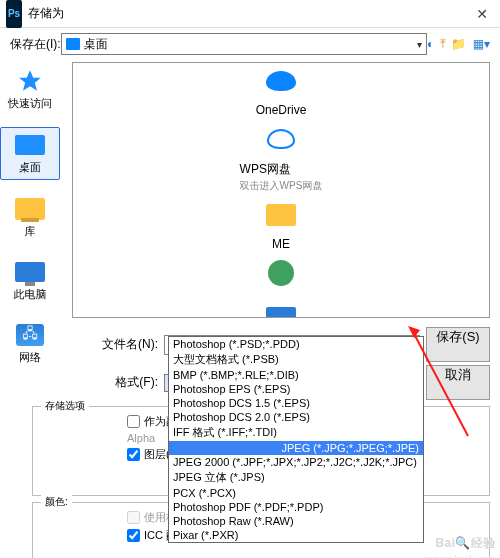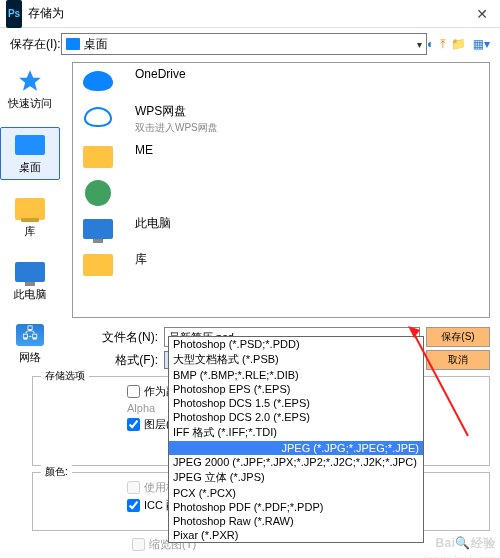--- a/index.html
+++ b/index.html
@@ -20,36 +20,36 @@
   .place .picn { width:32px; height:26px; display:flex; align-items:center; justify-content:center;}
   .star svg * { fill:#1f8eff; }
   .place-selected { border:1px solid #2a6cd6; background:#e6f0ff;}
   .desktop-monitor { width:30px; height:20px; background:#1f8eff; border-radius:2px;}
   .lib-folder { width:30px; height:22px; background:#ffc342; border-radius:2px; position:relative;}
   .lib-folder::after{content:'';position:absolute;bottom:-2px;left:6px;width:18px;height:4px;background:#cfa030;border-radius:1px;}
   .pc-monitor { width:30px; height:20px; background:#2a7dd6; border-radius:2px; position:relative;}
   .pc-monitor::after{content:'';position:absolute;bottom:-4px;left:10px;width:10px;height:4px;background:#888;}
   .net-globe{width:28px;height:22px;background:linear-gradient(#2a7dd6,#40a0f0);border-radius:3px;display:flex;align-items:center;justify-content:center;color:#fff;font-size:14px;}
   .file-pane { flex:1; border:1px solid #999; margin:2px 10px 2px 2px; background:#fff; overflow:auto;}
-  .file-item { display:flex; gap:20px; padding:4px 8px; font-size:12px; cursor:pointer;}
+  .file-item { display:flex; align-items:center; gap:8px; padding:4px 8px; font-size:12px; cursor:pointer;flex-direction:column;}
   .file-item .sub { font-size:10px; color:#888; margin-top:1px;}
   .fi-icon { width:34px; height:28px; display:flex; align-items:center; justify-content:center; flex-shrink:0;}
   .onedrive-cloud{width:30px;height:20px;background:#0a84ff;border-radius:50% 50% 45% 45% / 60% 60% 40% 40%;}
   .wps-cloud{width:28px;height:20px;border:2px solid #0a84ff;border-radius:50% 50% 45% 45% / 60% 60% 40% 40%;background:#fff;}
   .folder-yellow{width:30px;height:22px;background:#ffc342;border-radius:2px;}
   .user-icon{width:26px;height:26px;background:#40a060;border-radius:50%;}
   .lower { padding:4px 10px 0 100px; font-size:12px;}
   .field-row { display:flex; align-items:center; gap:6px; margin:3px 0;}
   .field-row .lbl { width:58px; text-align:right;}
   .text-input { flex:1; height:20px; border:1px solid #848484; background:#fff; padding:0 4px; font-size:11px; display:flex; align-items:center;}
   .text-input .darrow{margin-left:auto;font-size:10px;}
   .format-sel { flex:1; height:18px; border:1px solid #7a7a7a; background:#d8e6fb; padding:0 4px; font-size:11px; display:flex; align-items:center;}
   .format-sel .tri{margin-left:auto;font-size:9px;color:#333;}
   .side-btns { display:flex; flex-direction:column; gap:4px; }
-  .winbtn { width:64px; height:20px; border:1px solid #999; background:#fdba74; font-size:10px; text-align:center; line-height:18px; cursor:pointer;}
+  .winbtn { width:64px; height:35px; border:1px solid #999; background:#e5e5e5; font-size:13px; text-align:center; line-height:18px; cursor:pointer;}
   .dropdown { position:absolute; left:168px; top:336px; width:256px; max-height:214px; overflow:auto; background:#fff; border:1px solid #666; font-size:11px; z-index:50;}
   .dropdown .opt { padding:1px 4px; white-space:nowrap; cursor:pointer;}
   .dropdown .opt.sel { background:#3b82f6; color:#fff;text-align:right;}
   .options-box { border:1px solid #bbb; margin:6px 0 0 -68px; padding:4px 6px 30px 6px; position:relative;}
   .options-box .group-title{ position:absolute; top:-8px; left:8px; background:#fff; padding:0 4px; font-size:10px;}
   .opt-row { display:flex; align-items:center; gap:4px; font-size:11px; margin:3px 0 3px 88px;}
   .opt-row input{margin:0;}
   .color-box{ border:1px solid #bbb; margin:6px 0 0 -68px; padding:4px 6px 14px 6px; position:relative;}
   .color-box .group-title{ position:absolute; top:-8px; left:8px; background:#fff; padding:0 4px; font-size:10px;}
   .thumb-row{ display:flex; align-items:center; gap:4px; font-size:11px; margin:6px 0 0 32px;}

